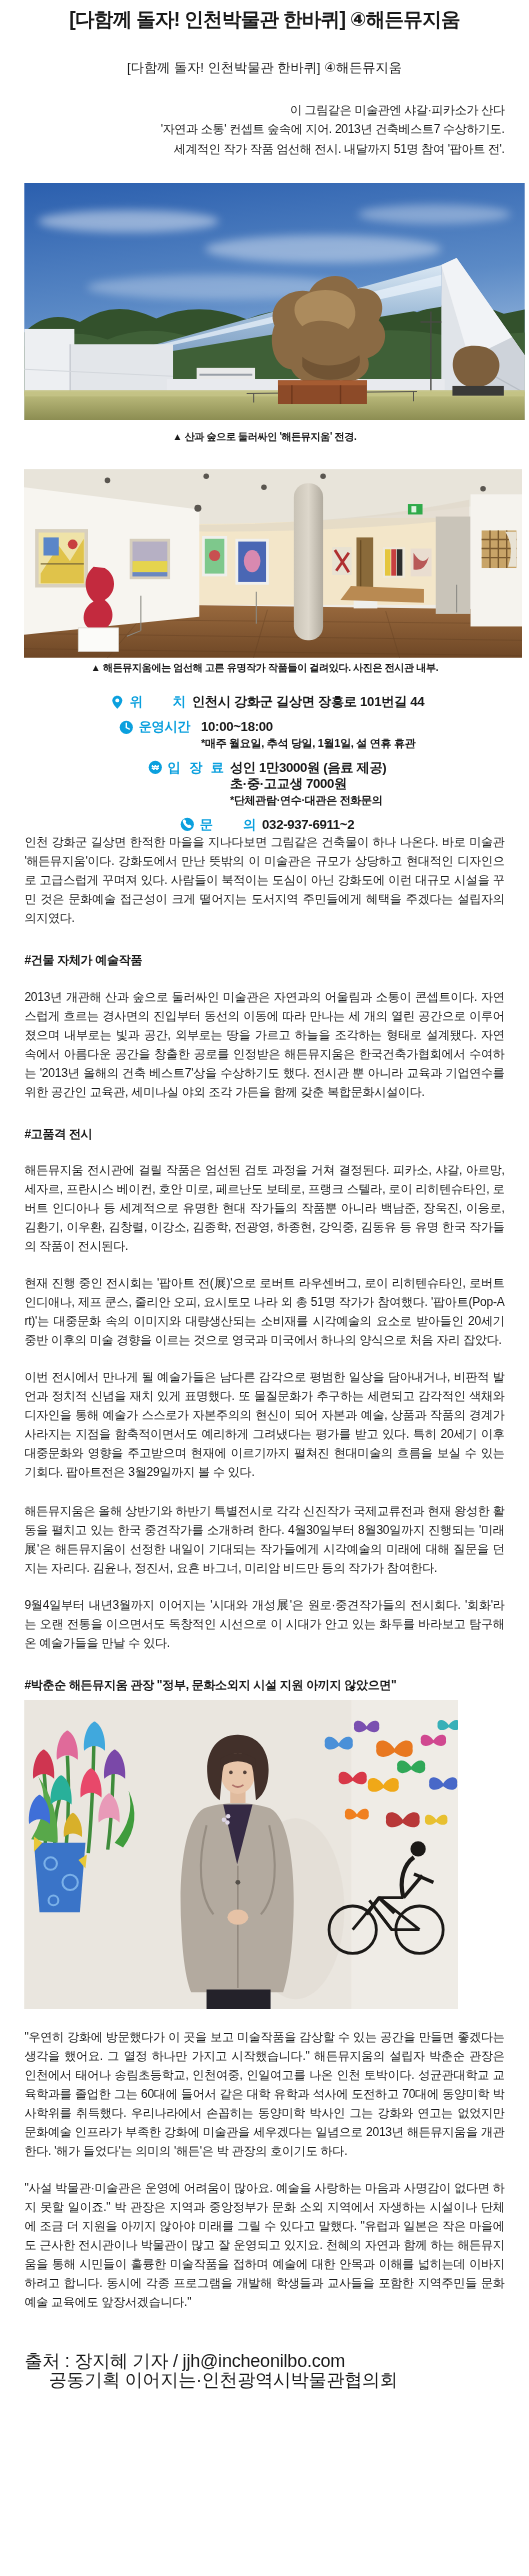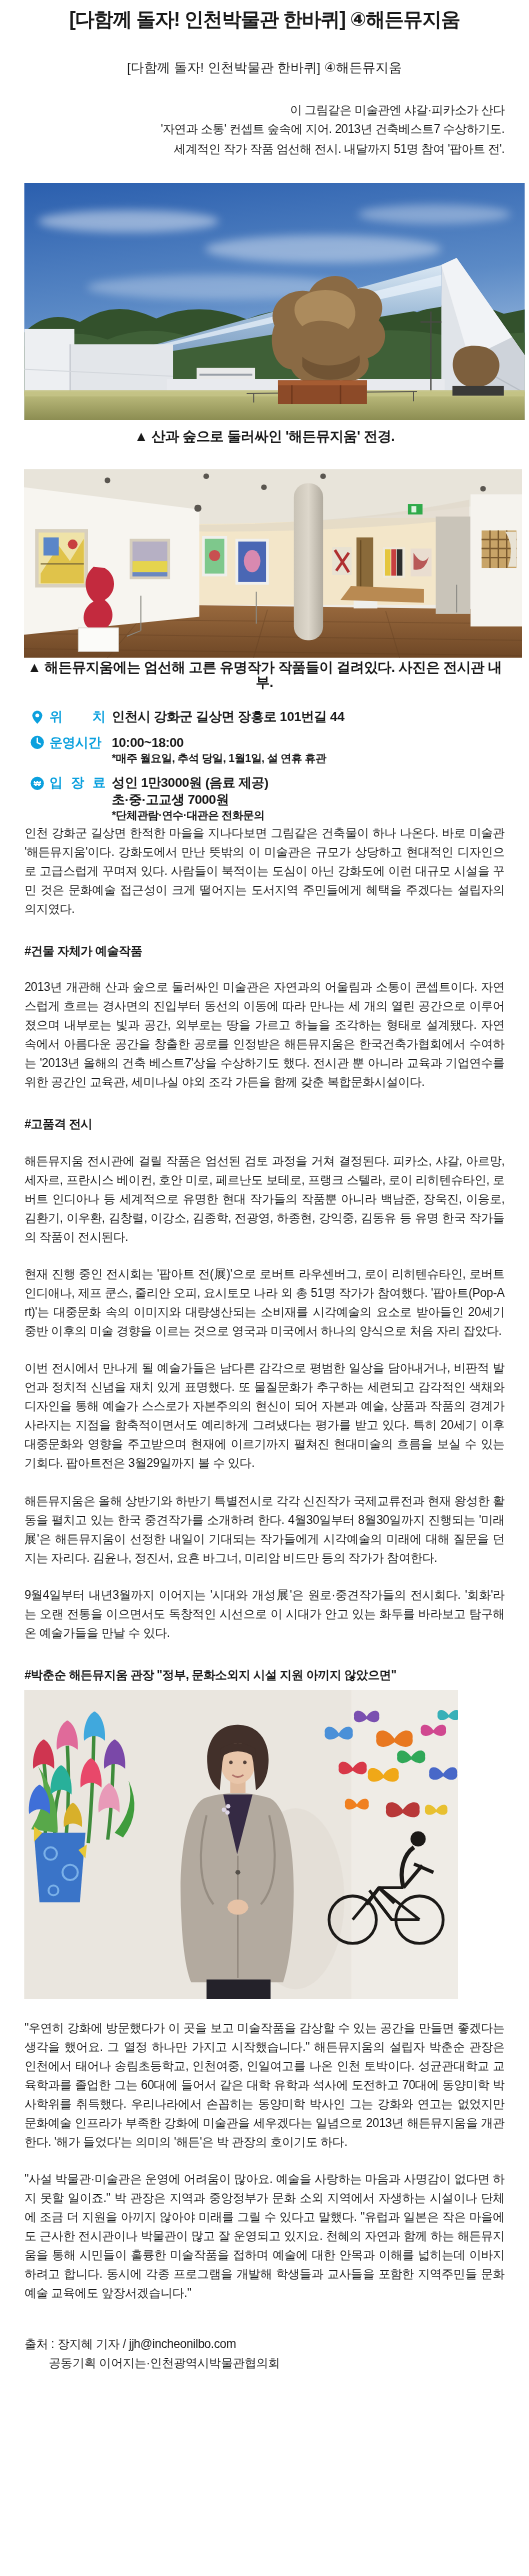--- a/index.html
+++ b/index.html
@@ -6,42 +6,42 @@
   html,body { background:#ffffff; }
   body { font-family:"Liberation Sans","DejaVu Sans",sans-serif; color:#1b1b1b; }
   .page { width:529px; min-height:2576px; margin:0 auto; background:#fff; padding:7px 24.4px 32px 24.4px; }
 
   .title { text-align:center; font-size:19.5px; font-weight:bold; letter-spacing:-0.7px; line-height:24px; }
   .subtitle { text-align:center; font-size:13.2px; font-weight:500; margin-top:29px; line-height:16.7px; }
   .summary { margin-top:24px; text-align:right; font-size:12px; line-height:19.5px; letter-spacing:-0.3px; }
 
   .photo-wrap { margin-top:24px; text-align:center; }
   .photo-frame { display:block; margin:0 auto; }
-  .caption { font-size:14px; font-weight:bold; letter-spacing:-0.3px; line-height:15.3px; margin-top:8.4px; }
+  .caption { font-size:10px; font-weight:bold; letter-spacing:-0.3px; line-height:15.3px; margin-top:8.4px; }
   .caption.center { text-align:center; }
   .caption.left { text-align:left; }
 
   .info-block { margin-top:19px; }
-  .info-row { display:flex; align-items:flex-start; margin-top:8.4px; }
+  .info-row { display:flex; align-items:flex-start; margin-top:8.4px;justify-content:center; }
   .info-row:first-child { margin-top:0; }
   .info-icon { width:14.6px; height:14.6px; flex:0 0 14.6px; margin:0.7px 4.9px 0 5.6px; }
   .info-icon svg { display:block; width:14.6px; height:14.6px; }
   .info-label { display:inline-block; width:56px; flex:0 0 56px; color:#0ba0de; font-size:13.2px; font-weight:bold; line-height:16.7px; text-align:justify; text-align-last:justify; letter-spacing:-0.3px; }
   .info-values { margin-left:6.3px; font-size:13.2px; font-weight:bold; line-height:16.7px; letter-spacing:-0.3px; }
   .info-note { font-size:11px; line-height:15.3px; font-weight:bold; letter-spacing:-0.3px; }
 
   .article { }
   .article p { font-size:12px; line-height:19px; text-align:justify; word-break:break-all; letter-spacing:-0.2px; margin-top:18px; }
   .article p:first-child { margin-top:0; }
   .article h3 { font-size:12px; font-weight:bold; line-height:16px; letter-spacing:-0.3px; margin-top:24px; margin-bottom:1.4px; }
   .article .after-h { margin-top:19.5px; }
 
   .director-photo { margin-top:7px; }
 
-  .footer { margin-top:32px; font-size:12px; line-height:19px; letter-spacing:-0.2px; }
+  .footer { margin-top:40px; font-size:18px; line-height:19px; letter-spacing:-0.2px; }
   .footer .line2 { margin-left:24.4px; }
 </style>
 </head>
 <body>
 
 <div class="page">
 
   <div class="title">[다함께 돌자! 인천박물관 한바퀴] ④해든뮤지움</div>
   <div class="subtitle">[다함께 돌자! 인천박물관 한바퀴] ④해든뮤지움</div>
 
@@ -250,20 +250,32 @@
             <text x="10.5" y="14.5" text-anchor="middle" font-size="11" font-weight="bold" fill="#fff">₩</text>
           </svg>
       </span>
       <span class="info-label">입 장 료</span>
       <div class="info-values">
         <div>성인 1만3000원 (음료 제공)</div>
         <div>초·중·고교생 7000원</div>
         <div class="info-note">*단체관람·연수·대관은 전화문의</div>
       </div>
     </div>
+    <div class="info-row">
+      <span class="info-icon">
+        <svg viewBox="0 0 21 21">
+            <circle cx="10.5" cy="10.5" r="9.5" fill="#0ba0de"></circle>
+            <path d="M6.2,5.2 C7,4.4 8.2,4.5 8.8,5.4 L9.8,6.9 C10.3,7.6 10.1,8.5 9.5,9.1 C9.5,9.1 9.9,10.2 11,11.3 C12.1,12.4 13.2,12.8 13.2,12.8 C13.8,12.2 14.7,12 15.4,12.5 L16.9,13.5 C17.8,14.1 17.9,15.3 17.1,16.1 C16.3,16.9 15,17.3 13.8,16.9 C12.3,16.4 10.2,15.4 8.6,13.7 C6.9,12.1 5.9,10 5.4,8.5 C5,7.3 5.4,6 6.2,5.2 Z" fill="#fff" transform="translate(-1.2,-1.2)"></path>
+          </svg>
+      </span>
+      <span class="info-label">문 의</span>
+      <div class="info-values">
+        <div>032-937-6911~2</div>
+      </div>
+    </div>
   </div>
 
   <div class="article">
     <p>인천 강화군 길상면 한적한 마을을 지나다보면 그림같은 건축물이 하나 나온다. 바로 미술관 '해든뮤지움'이다. 강화도에서 만난 뜻밖의 이 미술관은 규모가 상당하고 현대적인 디자인으로 고급스럽게 꾸며져 있다. 사람들이 북적이는 도심이 아닌 강화도에 이런 대규모 시설을 꾸민 것은 문화예술 접근성이 크게 떨어지는 도서지역 주민들에게 혜택을 주겠다는 설립자의 의지였다.</p>
     <h3>#건물 자체가 예술작품</h3>
     <p class="after-h">2013년 개관해 산과 숲으로 둘러싸인 미술관은 자연과의 어울림과 소통이 콘셉트이다. 자연스럽게 흐르는 경사면의 진입부터 동선의 이동에 따라 만나는 세 개의 열린 공간으로 이루어졌으며 내부로는 빛과 공간, 외부로는 땅을 가르고 하늘을 조각하는 형태로 설계됐다. 자연 속에서 아름다운 공간을 창출한 공로를 인정받은 해든뮤지움은 한국건축가협회에서 수여하는 '2013년 올해의 건축 베스트7'상을 수상하기도 했다. 전시관 뿐 아니라 교육과 기업연수를 위한 공간인 교육관, 세미나실 야외 조각 가든을 함께 갖춘 복합문화시설이다.</p>
     <h3>#고품격 전시</h3>
     <p class="after-h">해든뮤지움 전시관에 걸릴 작품은 엄선된 검토 과정을 거쳐 결정된다. 피카소, 샤갈, 아르망, 세자르, 프란시스 베이컨, 호안 미로, 페르난도 보테로, 프랭크 스텔라, 로이 리히텐슈타인, 로버트 인디아나 등 세계적으로 유명한 현대 작가들의 작품뿐 아니라 백남준, 장욱진, 이응로, 김환기, 이우환, 김창렬, 이강소, 김종학, 전광영, 하종현, 강익중, 김동유 등 유명 한국 작가들의 작품이 전시된다.</p>
     <p>현재 진행 중인 전시회는 '팝아트 전(展)'으로 로버트 라우센버그, 로이 리히텐슈타인, 로버트 인디애나, 제프 쿤스, 줄리안 오피, 요시토모 나라 외 총 51명 작가가 참여했다. '팝아트(Pop-Art)'는 대중문화 속의 이미지와 대량생산되는 소비재를 시각예술의 요소로 받아들인 20세기 중반 이후의 미술 경향을 이르는 것으로 영국과 미국에서 하나의 양식으로 처음 자리 잡았다.</p>
     <p>이번 전시에서 만나게 될 예술가들은 남다른 감각으로 평범한 일상을 담아내거나, 비판적 발언과 정치적 신념을 재치 있게 표명했다. 또 물질문화가 추구하는 세련되고 감각적인 색채와 디자인을 통해 예술가 스스로가 자본주의의 현신이 되어 자본과 예술, 상품과 작품의 경계가 사라지는 지점을 함축적이면서도 예리하게 그려냈다는 평가를 받고 있다. 특히 20세기 이후 대중문화와 영향을 주고받으며 현재에 이르기까지 펼쳐진 현대미술의 흐름을 보실 수 있는 기회다. 팝아트전은 3월29일까지 볼 수 있다.</p>

